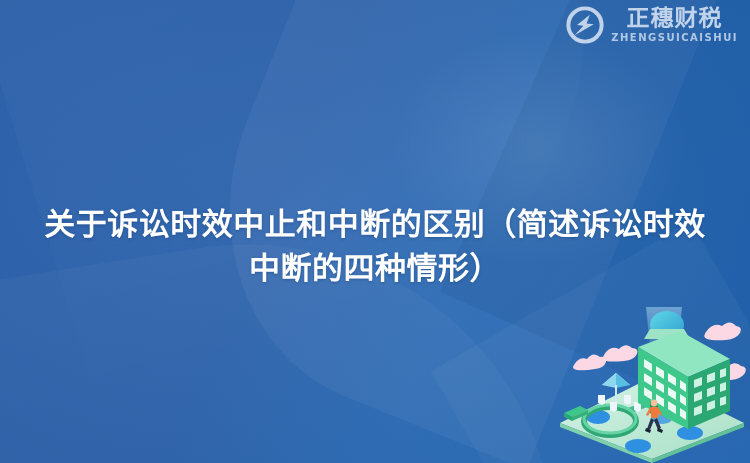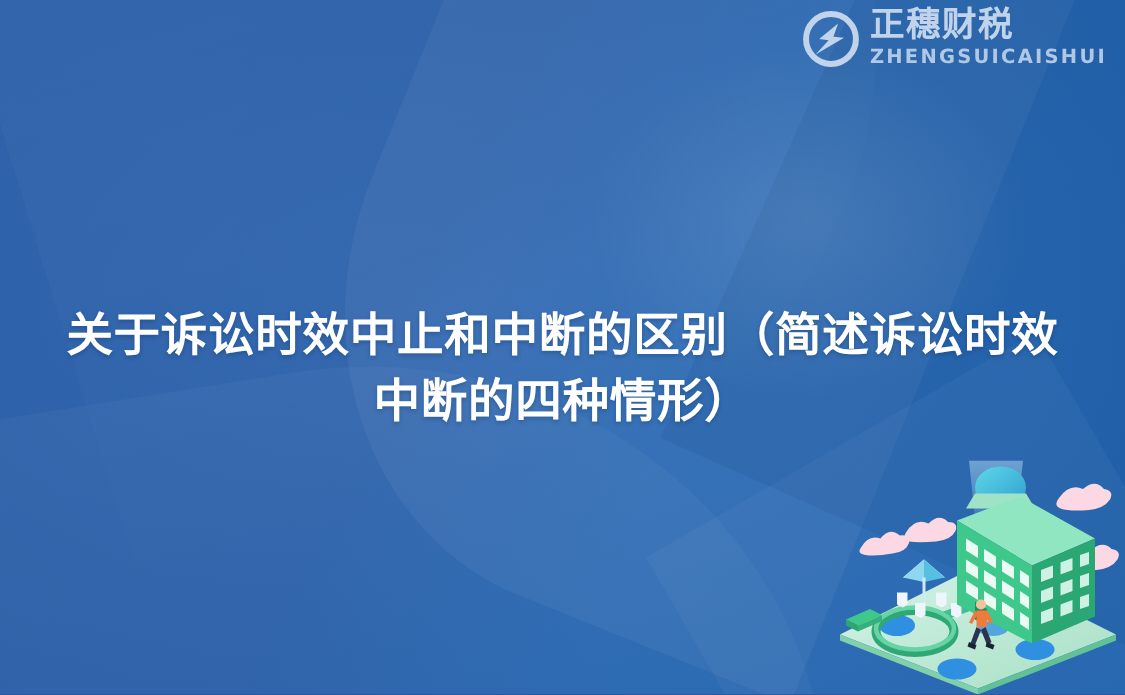--- a/index.html
+++ b/index.html
@@ -108,24 +108,25 @@
     flex-direction: column;
     justify-content: center;
     line-height: 1;
   }
   .logo-cn {
     font-size: 23px;
     font-weight: bold;
     color: #cddcf0;
     letter-spacing: 1px;
     white-space: nowrap;
+    text-align: center;
   }
   .logo-en {
     margin-top: 3px;
-    font-size: 13px;
+    font-size: 10px;
     font-weight: bold;
     color: #bcd0ea;
     letter-spacing: 1.5px;
     white-space: nowrap;
   }
 
   
   .title-wrap {
     position: absolute;
     left: 0;

